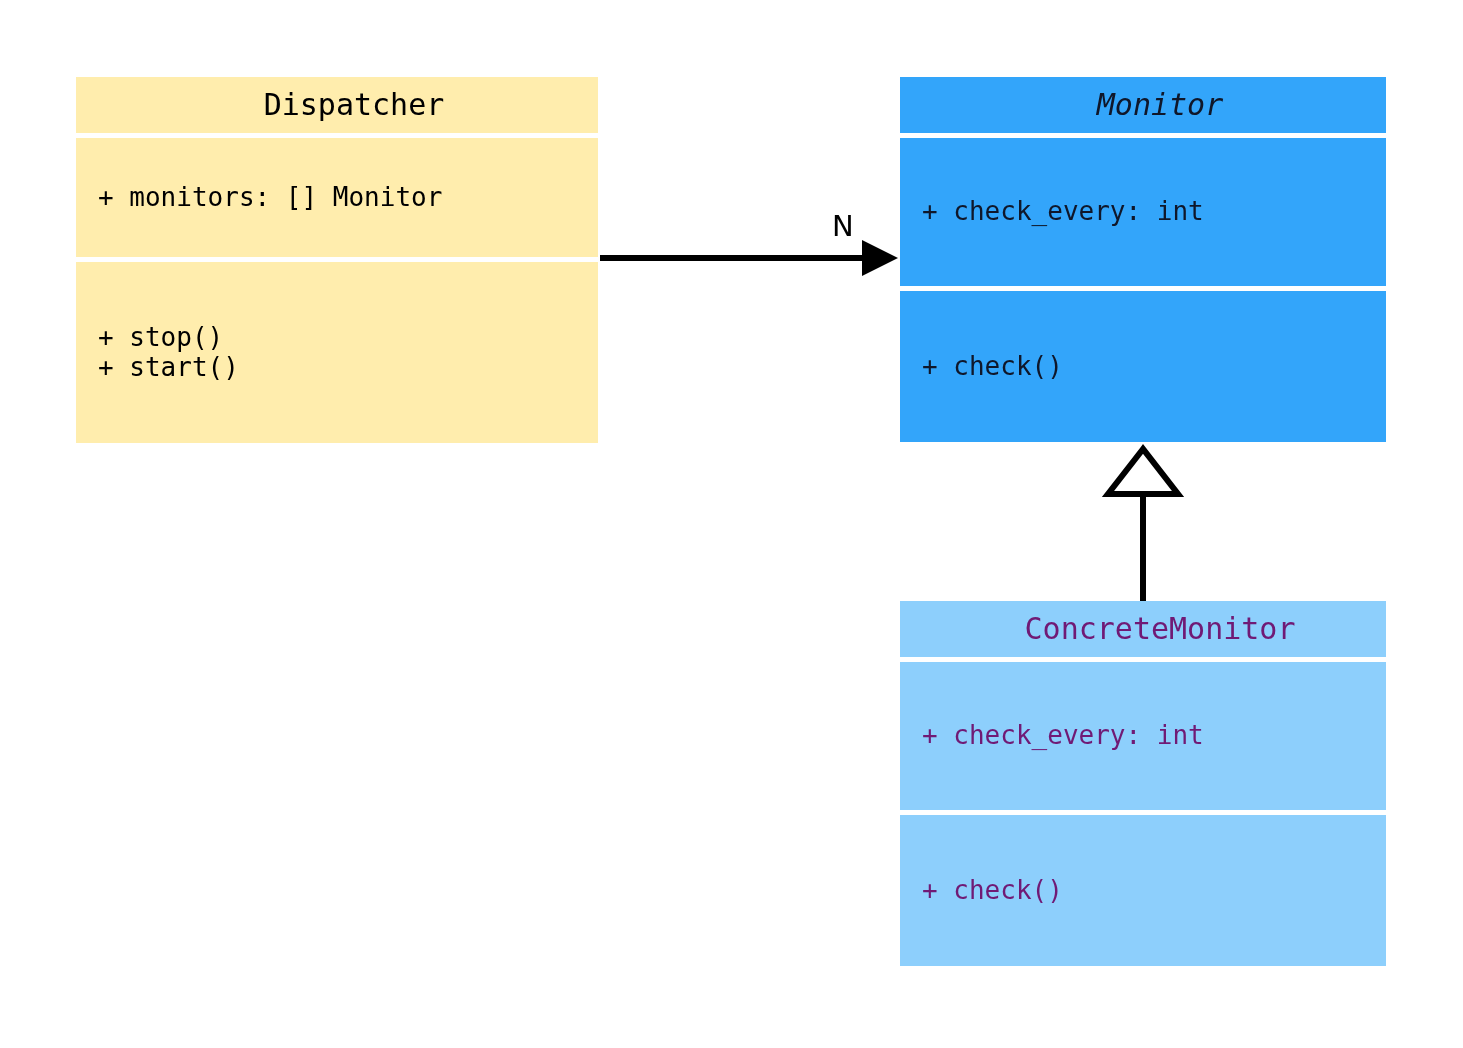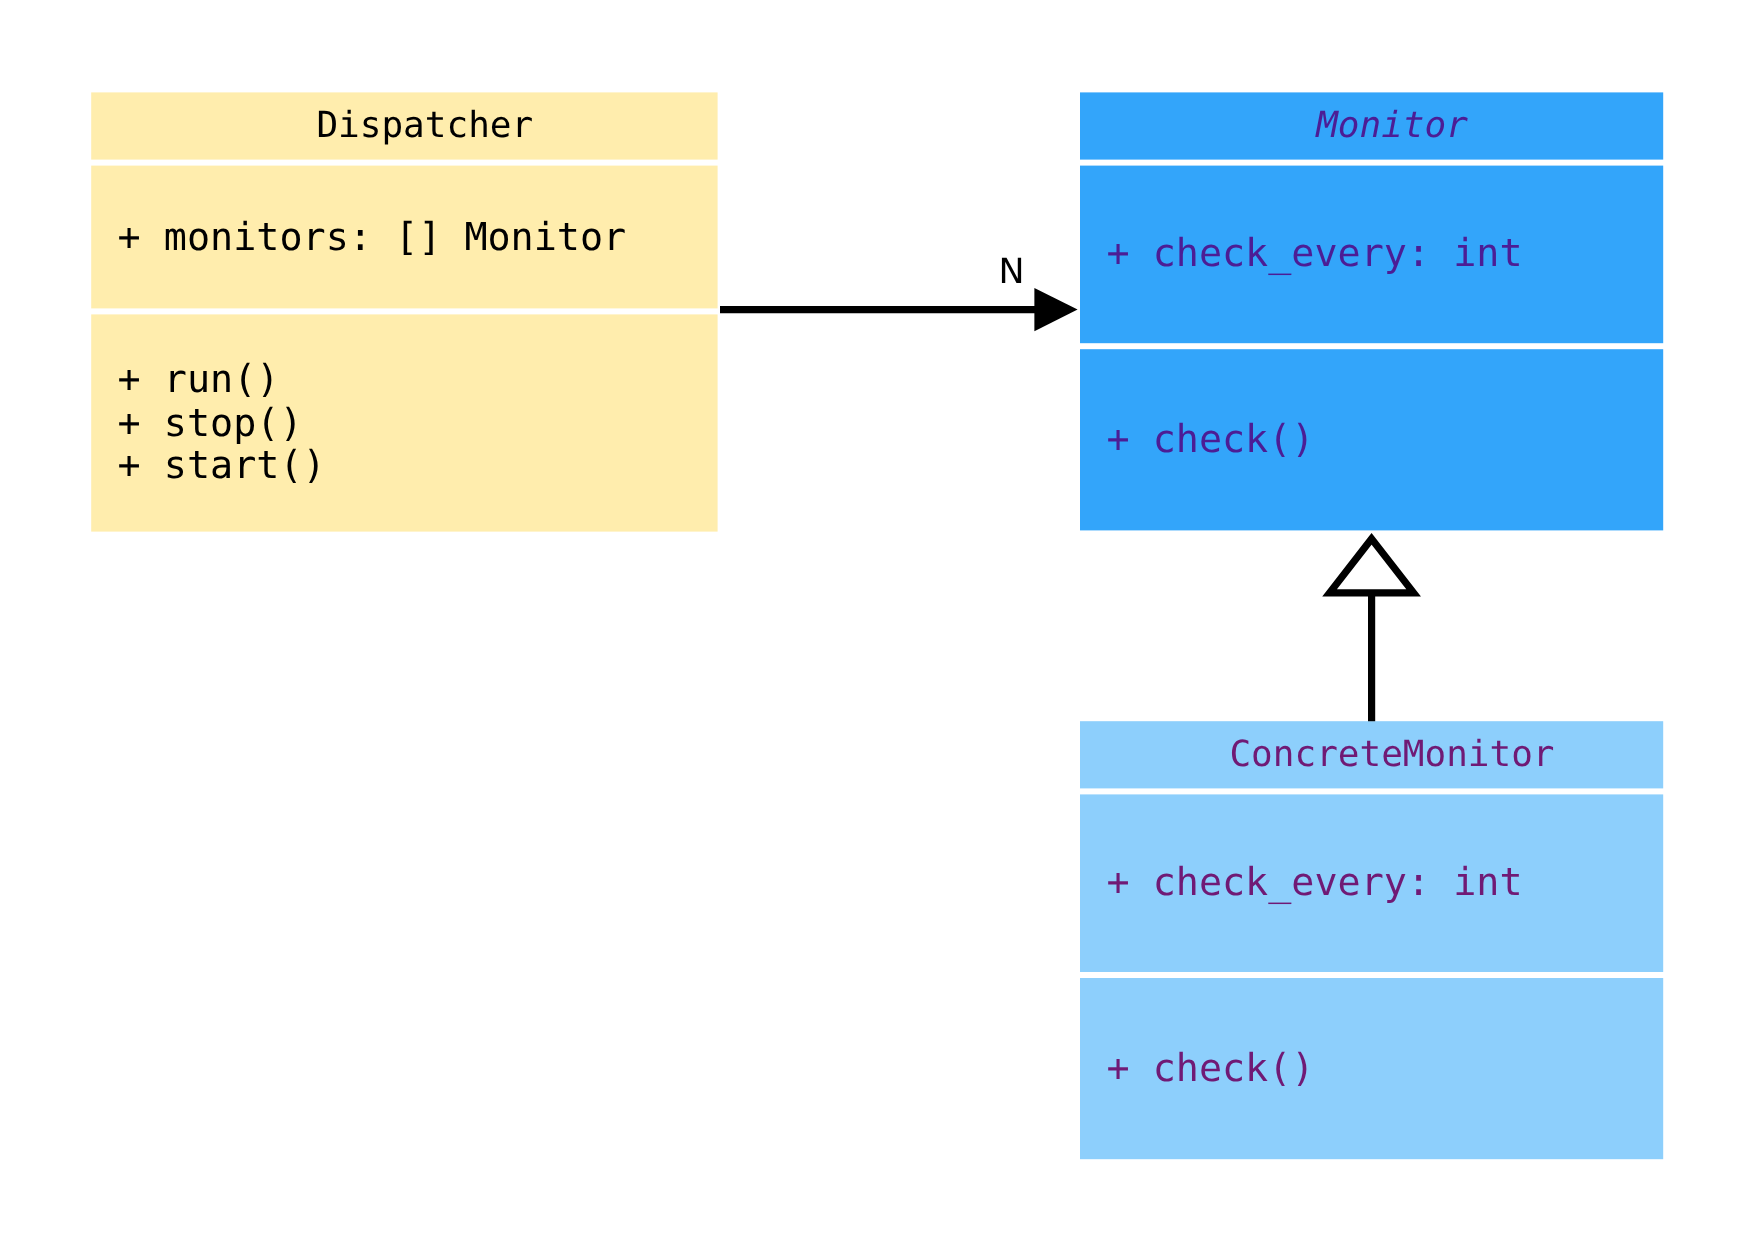--- a/index.html
+++ b/index.html
@@ -36,21 +36,21 @@
     line-height: 1;
     white-space: pre;
     padding-left: 34px;
   }
   .uml-section {
     box-sizing: border-box;
     display: flex;
     flex-direction: column;
     justify-content: center;
     padding-left: 22px;
-    font-size: 32px;
+    font-size: 26px;
     line-height: 1.12;
     white-space: pre;
   }
   .uml-row {
     white-space: pre;
   }
 
   
   .cls-dispatcher {
     left: 76px;
@@ -67,21 +67,21 @@
 
   
   .cls-monitor {
     left: 900px;
     top: 77px;
     width: 486px;
   }
   .cls-monitor .uml-title,
   .cls-monitor .uml-section {
     background: #33a5fa;
-    color: #4c1d95;
+    color: #0f172a;
   }
   .cls-monitor .uml-title { font-style: italic; }
   .cls-monitor .sec-attrs { height: 148px; }
   .cls-monitor .sec-methods { height: 151px; }
 
   
   .cls-concrete {
     left: 900px;
     top: 601px;
     width: 486px;
@@ -117,21 +117,20 @@
 <body>
 
 <div id="canvas">
 
   <div class="uml-class cls-dispatcher">
     <div class="uml-title">Dispatcher</div>
     <div class="uml-section sec-attrs">
       <div class="uml-row">+ monitors: [] Monitor</div>
     </div>
     <div class="uml-section sec-methods">
-      <div class="uml-row">+ run()</div>
       <div class="uml-row">+ stop()</div>
       <div class="uml-row">+ start()</div>
     </div>
   </div>
 
   <div class="uml-class cls-monitor">
     <div class="uml-title">Monitor</div>
     <div class="uml-section sec-attrs">
       <div class="uml-row">+ check_every: int</div>
     </div>

